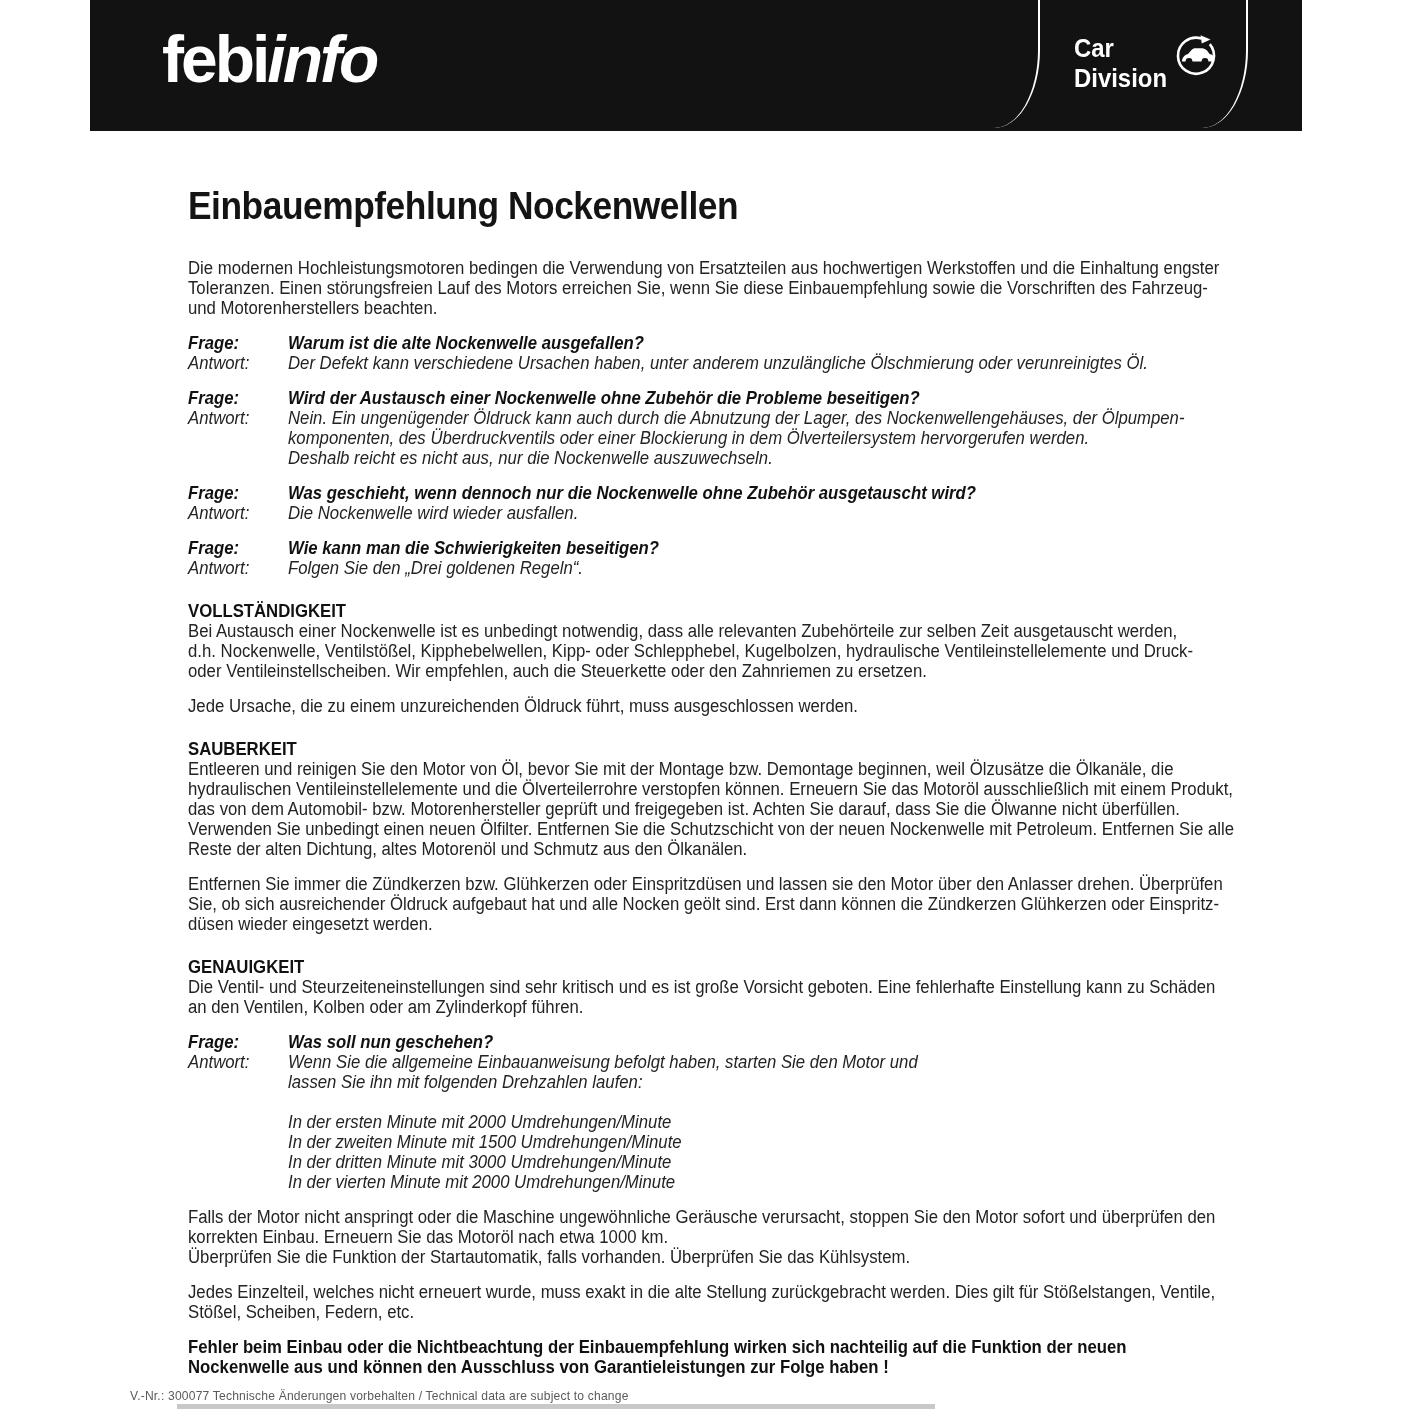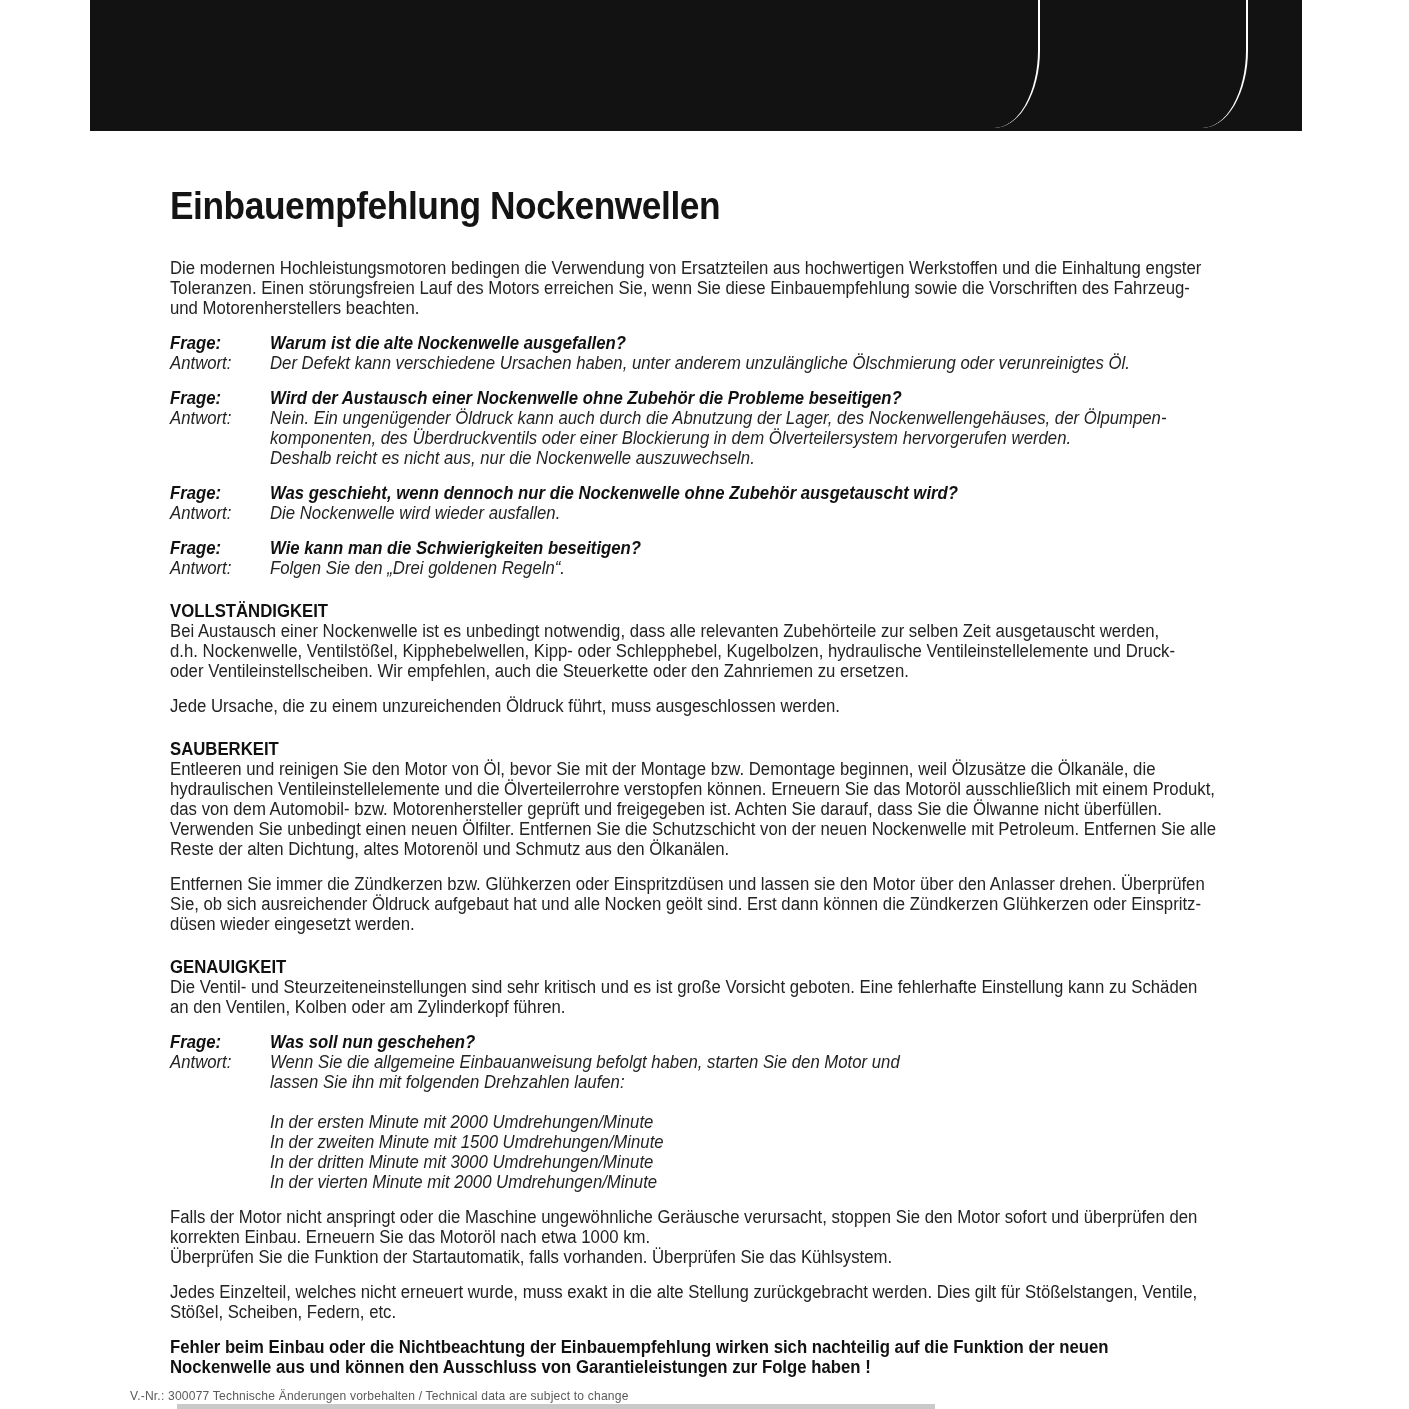--- a/index.html
+++ b/index.html
@@ -36,21 +36,21 @@
   }
   .car-icon { position:absolute; left:98px; top:-2px; }
   
   .vertical-note {
     position:absolute; left:130px; bottom:6px;
     transform:rotate(-90deg); transform-origin:0 100%;
     white-space:nowrap; font-size:13px; color:#5a5a5a; letter-spacing:0.2px;
   }
   
   .content {
-    position:absolute; left:170px; top:186px; width:1200px;
+    position:absolute; left:188px; top:186px; width:1200px;
     font-size:18px; line-height:20px;
   }
   .cond {
     transform:scaleX(0.93); transform-origin:0 0;
     width:max-content; max-width:none; white-space:normal;
   }
   .title {
     font-size:38px; line-height:40px; font-weight:700; color:#141414;
     letter-spacing:-0.5px; margin:0 0 32px 0;
   }
@@ -67,22 +67,38 @@
     position:absolute; left:177px; bottom:0; width:758px; height:5px;
     background:#c9c9c9;
   }
 </style>
 </head>
 <body>
 
 <div class="page">
 
   <header class="topbar">
+    <div class="logo">
+      <span>febi</span><span class="logo-info">info</span>
+    </div>
     <div class="curve curve-left"></div>
     <div class="curve curve-right"></div>
+    <div class="division">
+      <div class="division-text">
+        <div>Car</div>
+        <div>Division</div>
+      </div>
+      <svg class="car-icon" width="48" height="48" viewBox="0 0 48 48" aria-hidden="true">
+        <path d="M 29.5 7.6 A 18 18 0 1 0 37.8 13.2" fill="none" stroke="#ffffff" stroke-width="2.6"></path>
+        <polygon points="38.5,8.6 28.5,4.2 29.8,12.6" fill="#ffffff"></polygon>
+        <path d="M10 29 c1-3 3-5.5 6-6 l3.5-4 c1-1.2 2.3-1.8 4-1.8 h6.5 c2 0 3.8 0.9 5 2.4 l2.6 3.4 c2.8 0.6 4.4 2.1 4.4 4.4 v3.1 h-32 z" fill="#ffffff"></path>
+        <circle cx="17" cy="30.5" r="3.4" fill="#121212"></circle>
+        <circle cx="33" cy="30.5" r="3.4" fill="#121212"></circle>
+      </svg>
+    </div>
   </header>
 
   <aside class="vertical-note cond">V.-Nr.: 300077 Technische Änderungen vorbehalten / Technical data are subject to change</aside>
 
   <main class="content">
 
     <h1 class="title cond">Einbauempfehlung Nockenwellen</h1>
 
     <p class="para cond">Die modernen Hochleistungsmotoren bedingen die Verwendung von Ersatzteilen aus hochwertigen Werkstoffen und die Einhaltung engster<br>Toleranzen. Einen störungsfreien Lauf des Motors erreichen Sie, wenn Sie diese Einbauempfehlung sowie die Vorschriften des Fahrzeug-<br>und Motorenherstellers beachten.</p>
 

